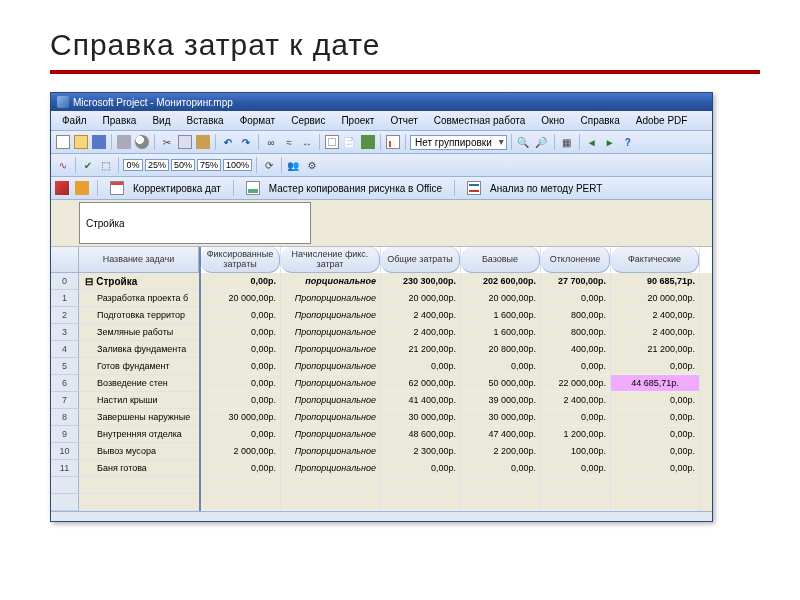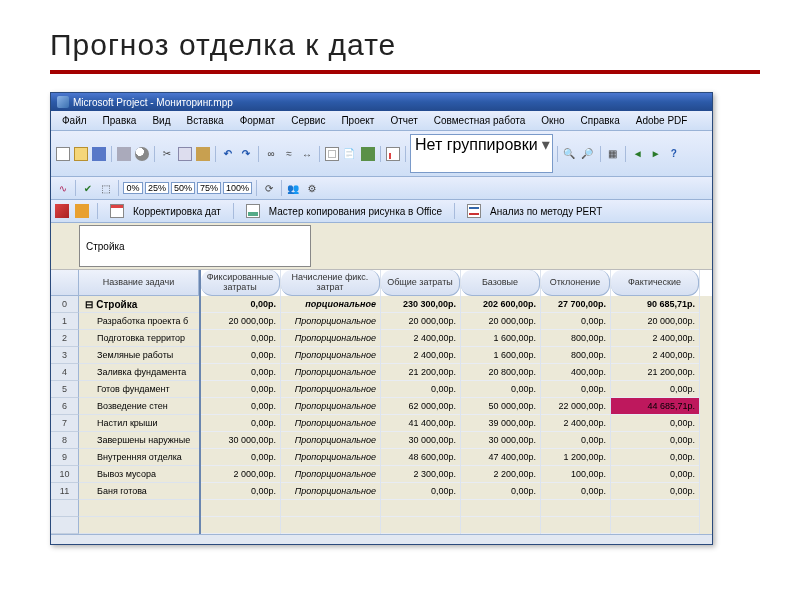--- a/index.html
+++ b/index.html
@@ -78,22 +78,22 @@
     color: #444;
   }
   .tb-sep {
     width: 1px; height: 16px;
     background: #a7bbdc;
     margin: 0 2px;
   }
   .tb-select {
     background: #fff;
     border: 1px solid #7a9ac9;
-    padding: 1px 14px 18px 4px;
-    font-size: 16px;
+    padding: 1px 14px 1px 4px;
+    font-size: 10px;
     position: relative;
     min-width: 90px;
   }
   .tb-select::after {
     content: "▾";
     position: absolute;
     right: 2px; top: 0;
     color: #555;
   }
   .zoom-label {
@@ -215,21 +215,21 @@
     border-bottom: 1px solid #e8ecf4;
     text-align: right;
     padding: 0 4px;
     font-size: 9px;
     line-height: 17px;
     white-space: nowrap;
     color: #000;
   }
   .data-col .cell.bold { font-weight: bold; }
   .data-col .cell.center { text-align: right; font-style: italic; }
-  .data-col .cell.sel { background: #be185d; }
+  .data-col .cell.sel { background: #f0abfc; text-align: center; }
   .c-fixed { width: 80px; }
   .c-accr  { width: 100px; }
   .c-total { width: 80px; }
   .c-base  { width: 80px; }
   .c-dev   { width: 70px; }
   .c-act   { width: 89px; }
   .footer-band {
     height: 10px;
     background: #e2e8f2;
     border-top: 1px solid #9fb5d5;
@@ -253,21 +253,21 @@
   .ic-grid::after{content:"";position:absolute;inset:2px;border:1px solid #bbb;}
   .ic-arrow-l { color:#2a7a2a; font-weight:bold; }
   .ic-arrow-r { color:#2a7a2a; font-weight:bold; }
   .ic-help { color:#2358b0; font-weight:bold; }
   .ic-wave { color:#b02358; }
 </style>
 </head>
 <body>
 
 <div class="slide">
-  <div class="slide-title">Прогноз отделка к дате</div>
+  <div class="slide-title">Справка затрат к дате</div>
   <div class="title-rule"></div>
 
   <div class="app-window">
 
     <div class="titlebar">
       <span class="app-icon"></span>
       <span>Microsoft Project - Мониторинг.mpp</span>
     </div>
 
     <div class="menubar">

